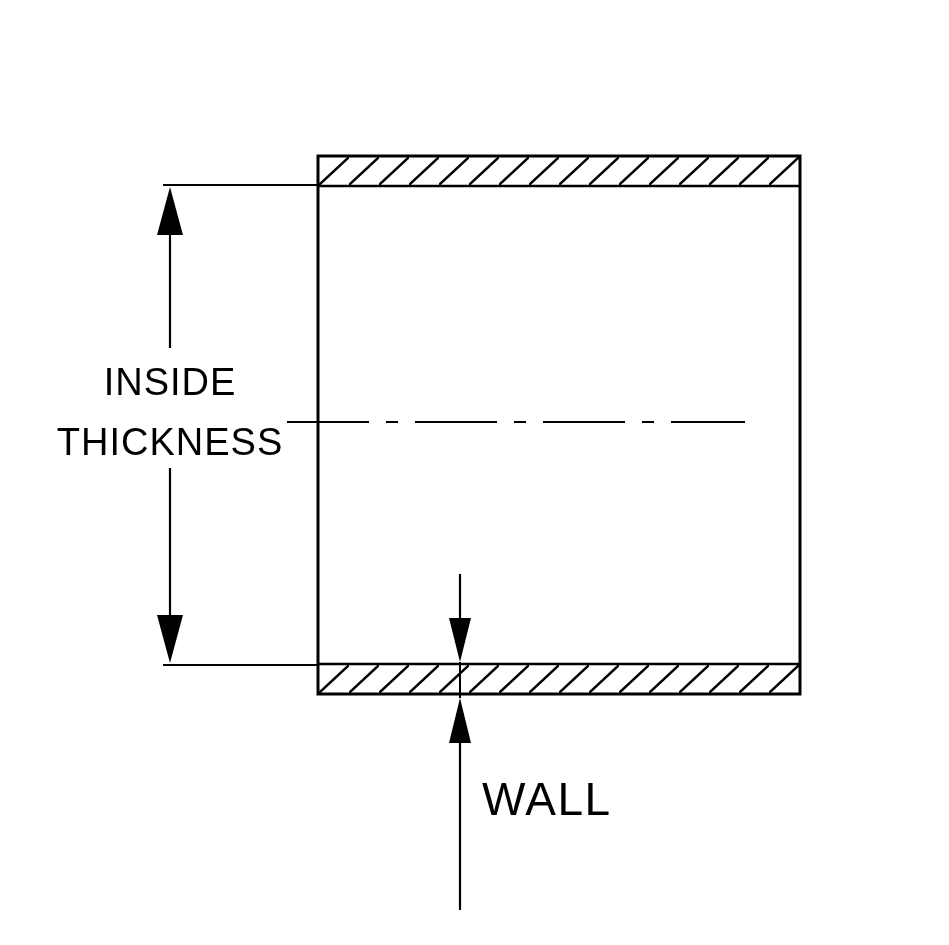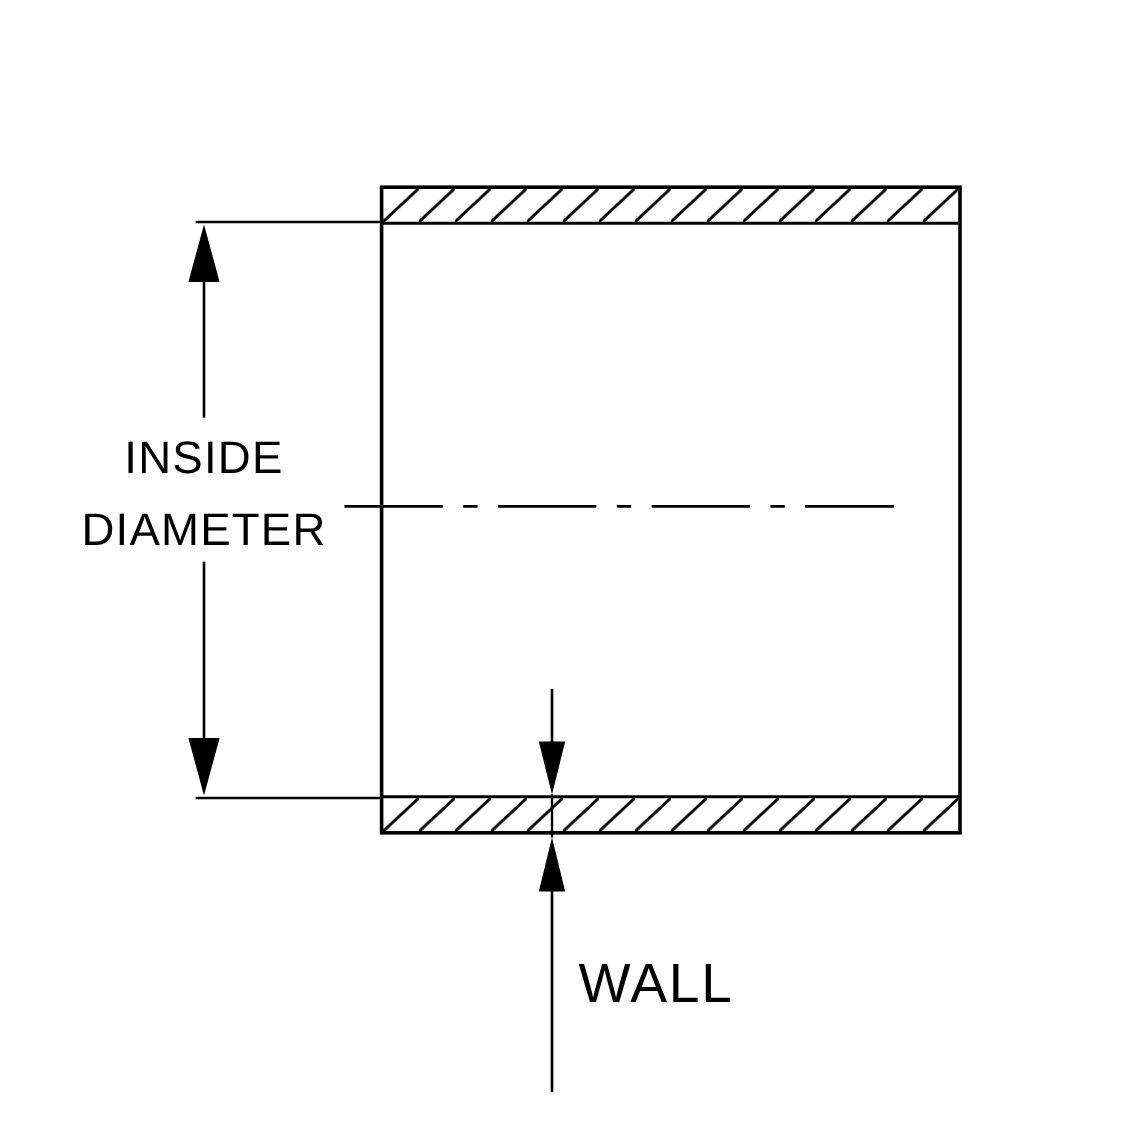--- a/index.html
+++ b/index.html
@@ -26,21 +26,21 @@
     left: 20px;
     top: 352px;
     width: 300px;
     text-align: center;
     font-size: 38px;
     letter-spacing: 1px;
     line-height: 60px;
   }
   .wt-label {
     left: 482px;
-    top: 786px;
+    top: 766px;
     text-align: center;
     font-size: 46px;
     letter-spacing: 1.5px;
     line-height: 66px;
   }
 </style>
 </head>
 <body>
 
 <div class="canvas">
@@ -78,20 +78,20 @@
       <line x1="460" y1="574" x2="460" y2="620" stroke="#000000" stroke-width="2.2"></line>
       <polygon points="460,662 449,618 471,618" fill="#000000"></polygon>
       <line x1="460" y1="662" x2="460" y2="698" stroke="#000000" stroke-width="2"></line>
       <polygon points="460,698 449,743 471,743" fill="#000000"></polygon>
       <line x1="460" y1="741" x2="460" y2="910" stroke="#000000" stroke-width="2.2"></line>
     </g>
   </svg>
 
   <div class="label id-label">
     <div>INSIDE</div>
-    <div>DIAMETER</div>
+    <div>THICKNESS</div>
   </div>
 
   <div class="label wt-label">
     <div>WALL</div>
   </div>
 
 </div>
 
 </body></html>

